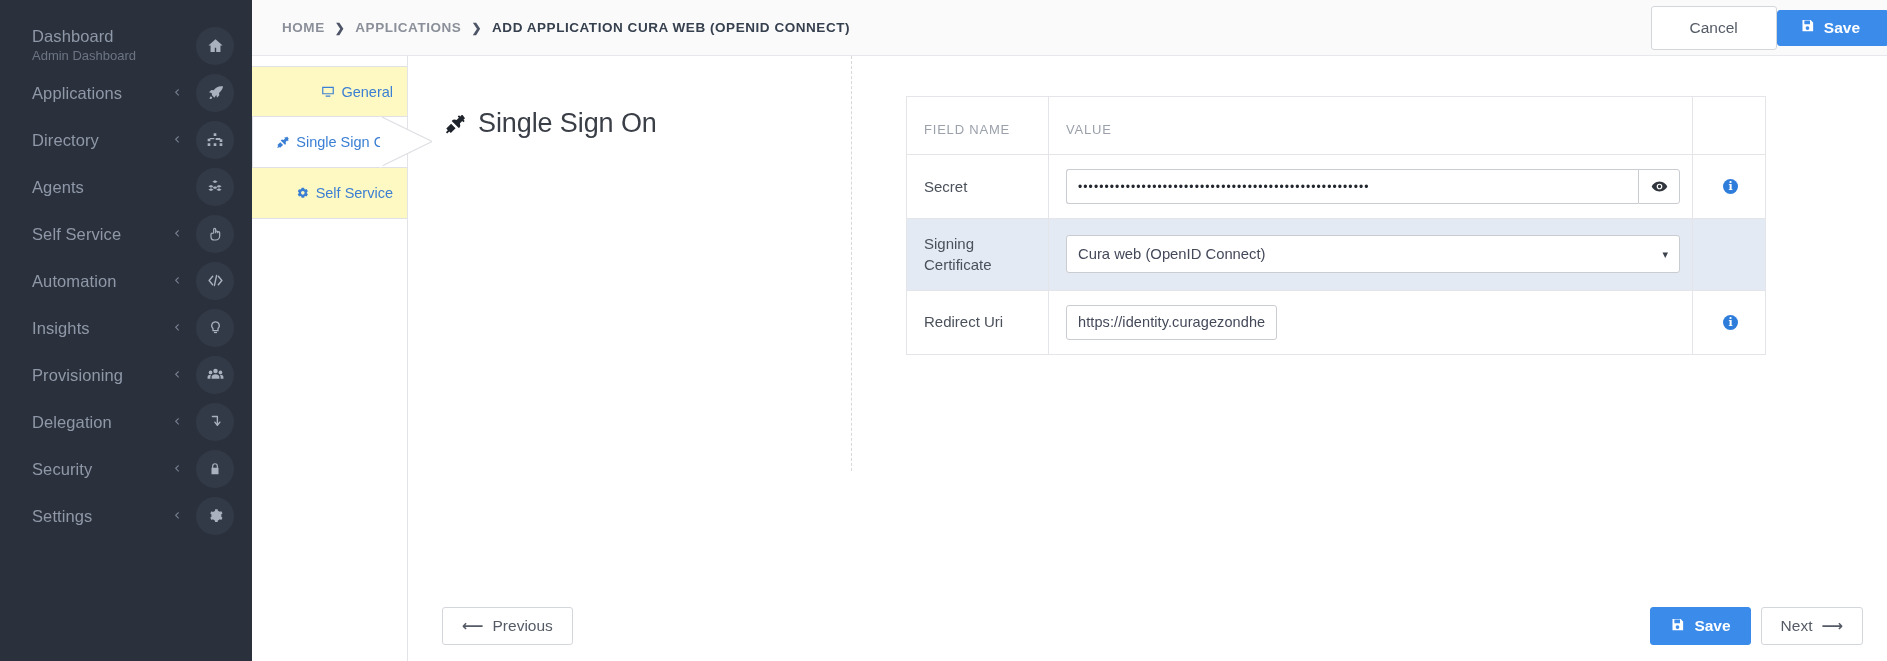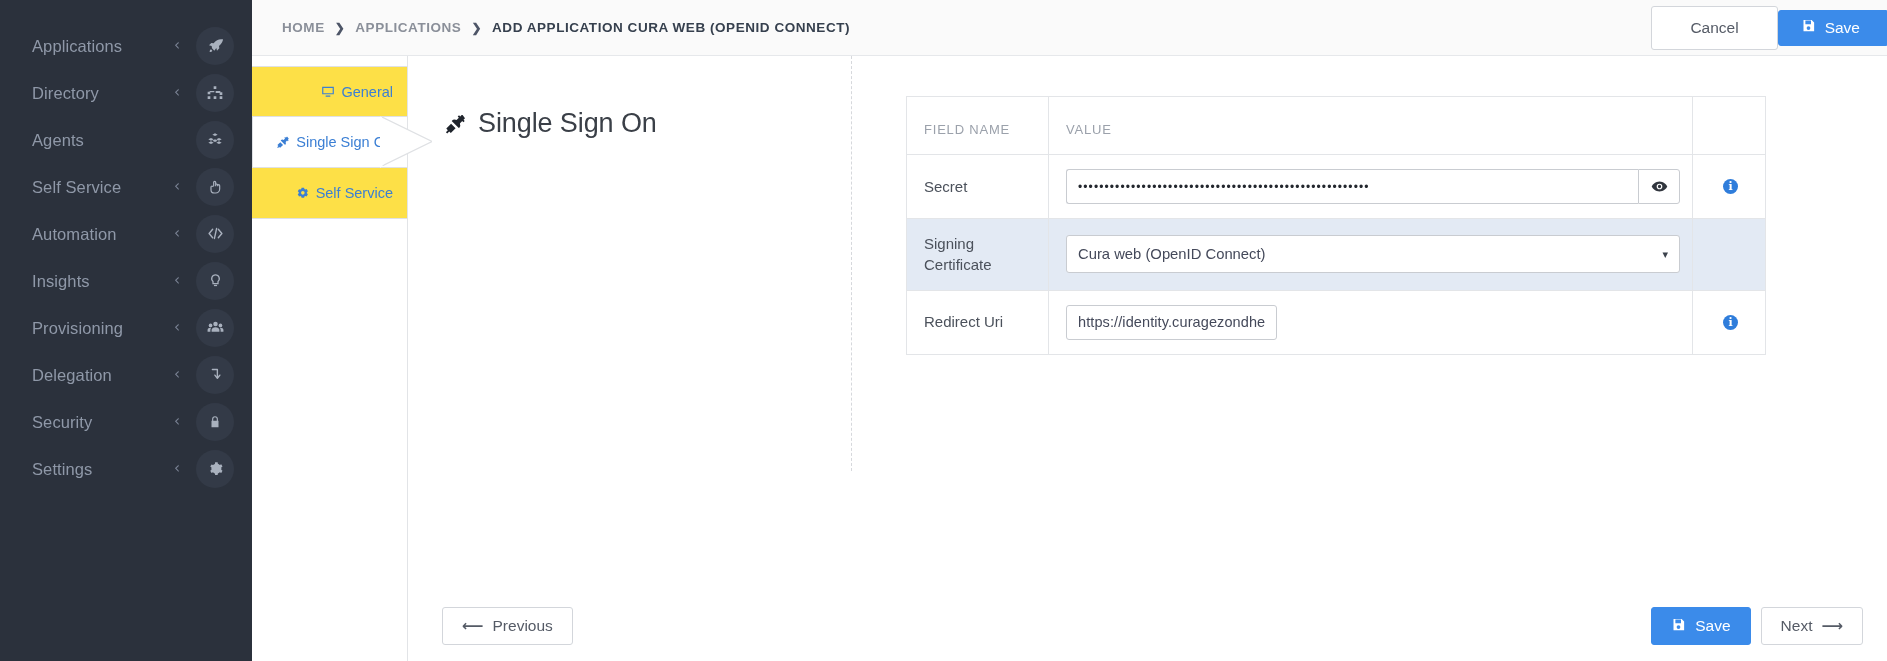--- a/index.html
+++ b/index.html
@@ -145,20 +145,21 @@
     color: #555b66;
     height: 44px;
     padding: 0 38px;
   }
   .btn-primary {
     background: #3b8bea;
     border: 1px solid #3b8bea;
     color: #ffffff;
     height: 36px;
     padding: 0 22px;
+    font-weight: bold;
   }
   .topbar .btn-primary { border-radius: 3px 0 0 3px; padding: 0 26px 0 22px; }
 
   
   .content {
     flex: 1;
     display: flex;
     position: relative;
     background: #ffffff;
     overflow: hidden;
@@ -168,21 +169,21 @@
   .steps-rail {
     width: 156px;
     min-width: 156px;
     border-right: 1px solid #e2e4e7;
     background: #ffffff;
     padding-top: 10px;
   }
   .step {
     position: relative;
     height: 51px;
-    background: #fde047;
+    background: #fef9c3;
     border-bottom: 1px solid #dfe1e4;
     display: flex;
     align-items: center;
     justify-content: flex-end;
     padding-right: 14px;
     cursor: pointer;
   }
   .step:first-child { border-top: 1px solid #dfe1e4; }
   .step .step-inner {
     display: flex;
@@ -369,20 +370,31 @@
   .btn-lg { height: 38px; padding: 0 19px; font-size: 15.5px; }
   .arrow-ico { font-family: "DejaVu Sans", sans-serif; font-size: 15px; }
 </style>
 </head>
 <body>
 
 <div class="app">
 
   <nav class="sidebar">
 
+    <div class="sidebar-item">
+      <div class="label-wrap">
+        <span class="label">Dashboard</span>
+        <span class="sublabel">Admin Dashboard</span>
+      </div>
+      <span class="sidebar-icon">
+        <svg width="17" height="17" viewBox="0 0 24 24" fill="currentColor">
+            <path d="M12 3 2 12h3v9h6v-6h2v6h6v-9h3L12 3z"></path>
+          </svg>
+      </span>
+    </div>
 
     <div class="sidebar-item has-sub">
       <div class="label-wrap">
         <span class="label">Applications</span>
       </div>
       <span class="chev">‹</span>
       <span class="sidebar-icon">
         <svg width="16" height="16" viewBox="0 0 24 24" fill="currentColor">
             <path d="M21 2c-4 0-8 2-11 6l-3.5-.5L3 11l4 1 .5 3.5L11 19l3-4 1 4 3.5-3.5L18 12c4-3 6-7 6-10h-3zM6 17c-1.5.5-2 2.5-2 4 1.5 0 3.5-.5 4-2l-2-2z"></path>
           </svg>

